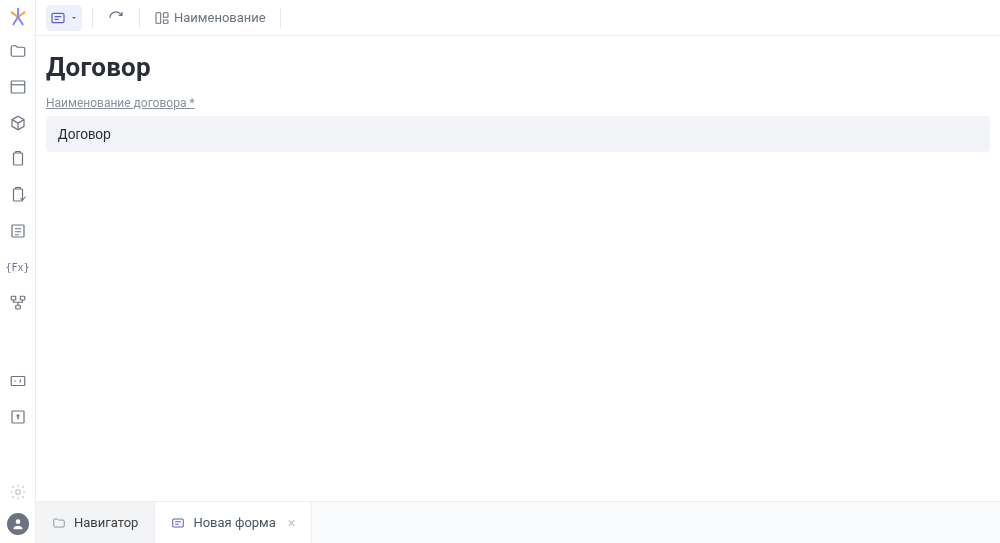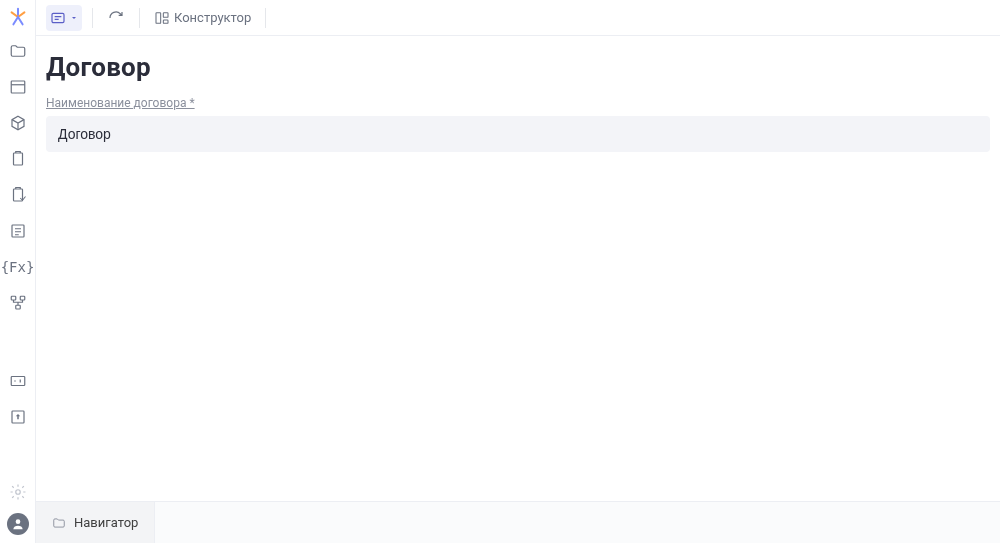--- a/index.html
+++ b/index.html
@@ -85,21 +85,21 @@
             <path d="M9 4V2h6v2"></path>
             <path d="M15 16l3 3 4-5" stroke-width="1.4"></path>
           </svg>
       </div>
       <div class="rail-icon">
         <svg width="18" height="18" viewBox="0 0 24 24" fill="none" stroke="currentColor" stroke-width="1.6">
             <rect x="4" y="4" width="16" height="16" rx="1"></rect>
             <path d="M8 9h8M8 13h8M8 17h5"></path>
           </svg>
       </div>
-      <div class="rail-icon" style="font-size:14px;font-family:monospace;color:#6b7280;">{Fx}</div>
+      <div class="rail-icon" style="font-size:10px;font-family:monospace;color:#6b7280;">{Fx}</div>
       <div class="rail-icon">
         <svg width="18" height="18" viewBox="0 0 24 24" fill="none" stroke="currentColor" stroke-width="1.6">
             <rect x="3" y="3" width="6" height="5" rx="1"></rect>
             <rect x="15" y="3" width="6" height="5" rx="1"></rect>
             <rect x="9" y="15" width="6" height="5" rx="1"></rect>
             <path d="M6 8v3h12V8M12 11v4"></path>
           </svg>
       </div>
       <div style="height:24px;"></div>
       <div class="rail-icon">
@@ -149,21 +149,21 @@
             <path d="M3 12a9 9 0 0 1 15.5-6.3L21 8M21 3v5h-5"></path>
           </svg>
       </div>
       <div class="tb-sep"></div>
       <div class="tb-btn">
         <svg width="16" height="16" viewBox="0 0 24 24" fill="none" stroke="currentColor" stroke-width="1.6">
             <rect x="3" y="4" width="7" height="16" rx="1"></rect>
             <rect x="14" y="4" width="7" height="7" rx="1"></rect>
             <rect x="14" y="15" width="7" height="5" rx="1"></rect>
           </svg>
-        <span class="tb-label">Конструктор</span>
+        <span class="tb-label">Наименование</span>
       </div>
       <div class="tb-sep"></div>
     </div>
 
     <div class="content">
       <h1 class="page-title">Договор</h1>
 
       <div class="field">
         <label class="field-label">Наименование договора *</label>
         <input class="field-input" type="text" value="Договор" style="">
@@ -173,16 +173,26 @@
 
     <div class="bottom-tabs">
       <div class="tab">
         <span class="tab-icon">
           <svg width="14" height="14" viewBox="0 0 24 24" fill="none" stroke="currentColor" stroke-width="1.6">
               <path d="M3 7a2 2 0 0 1 2-2h4l2 2h8a2 2 0 0 1 2 2v8a2 2 0 0 1-2 2H5a2 2 0 0 1-2-2z"></path>
             </svg>
         </span>
         <span>Навигатор</span>
       </div>
+      <div class="tab active">
+        <span class="tab-icon form">
+          <svg width="14" height="14" viewBox="0 0 24 24" fill="none" stroke="currentColor" stroke-width="1.8">
+              <rect x="3" y="5" width="18" height="14" rx="2"></rect>
+              <path d="M7 10h10M7 14h6"></path>
+            </svg>
+        </span>
+        <span>Новая форма</span>
+        <span class="tab-close">×</span>
+      </div>
     </div>
 
   </div>
 </div>
 
 </body></html>

